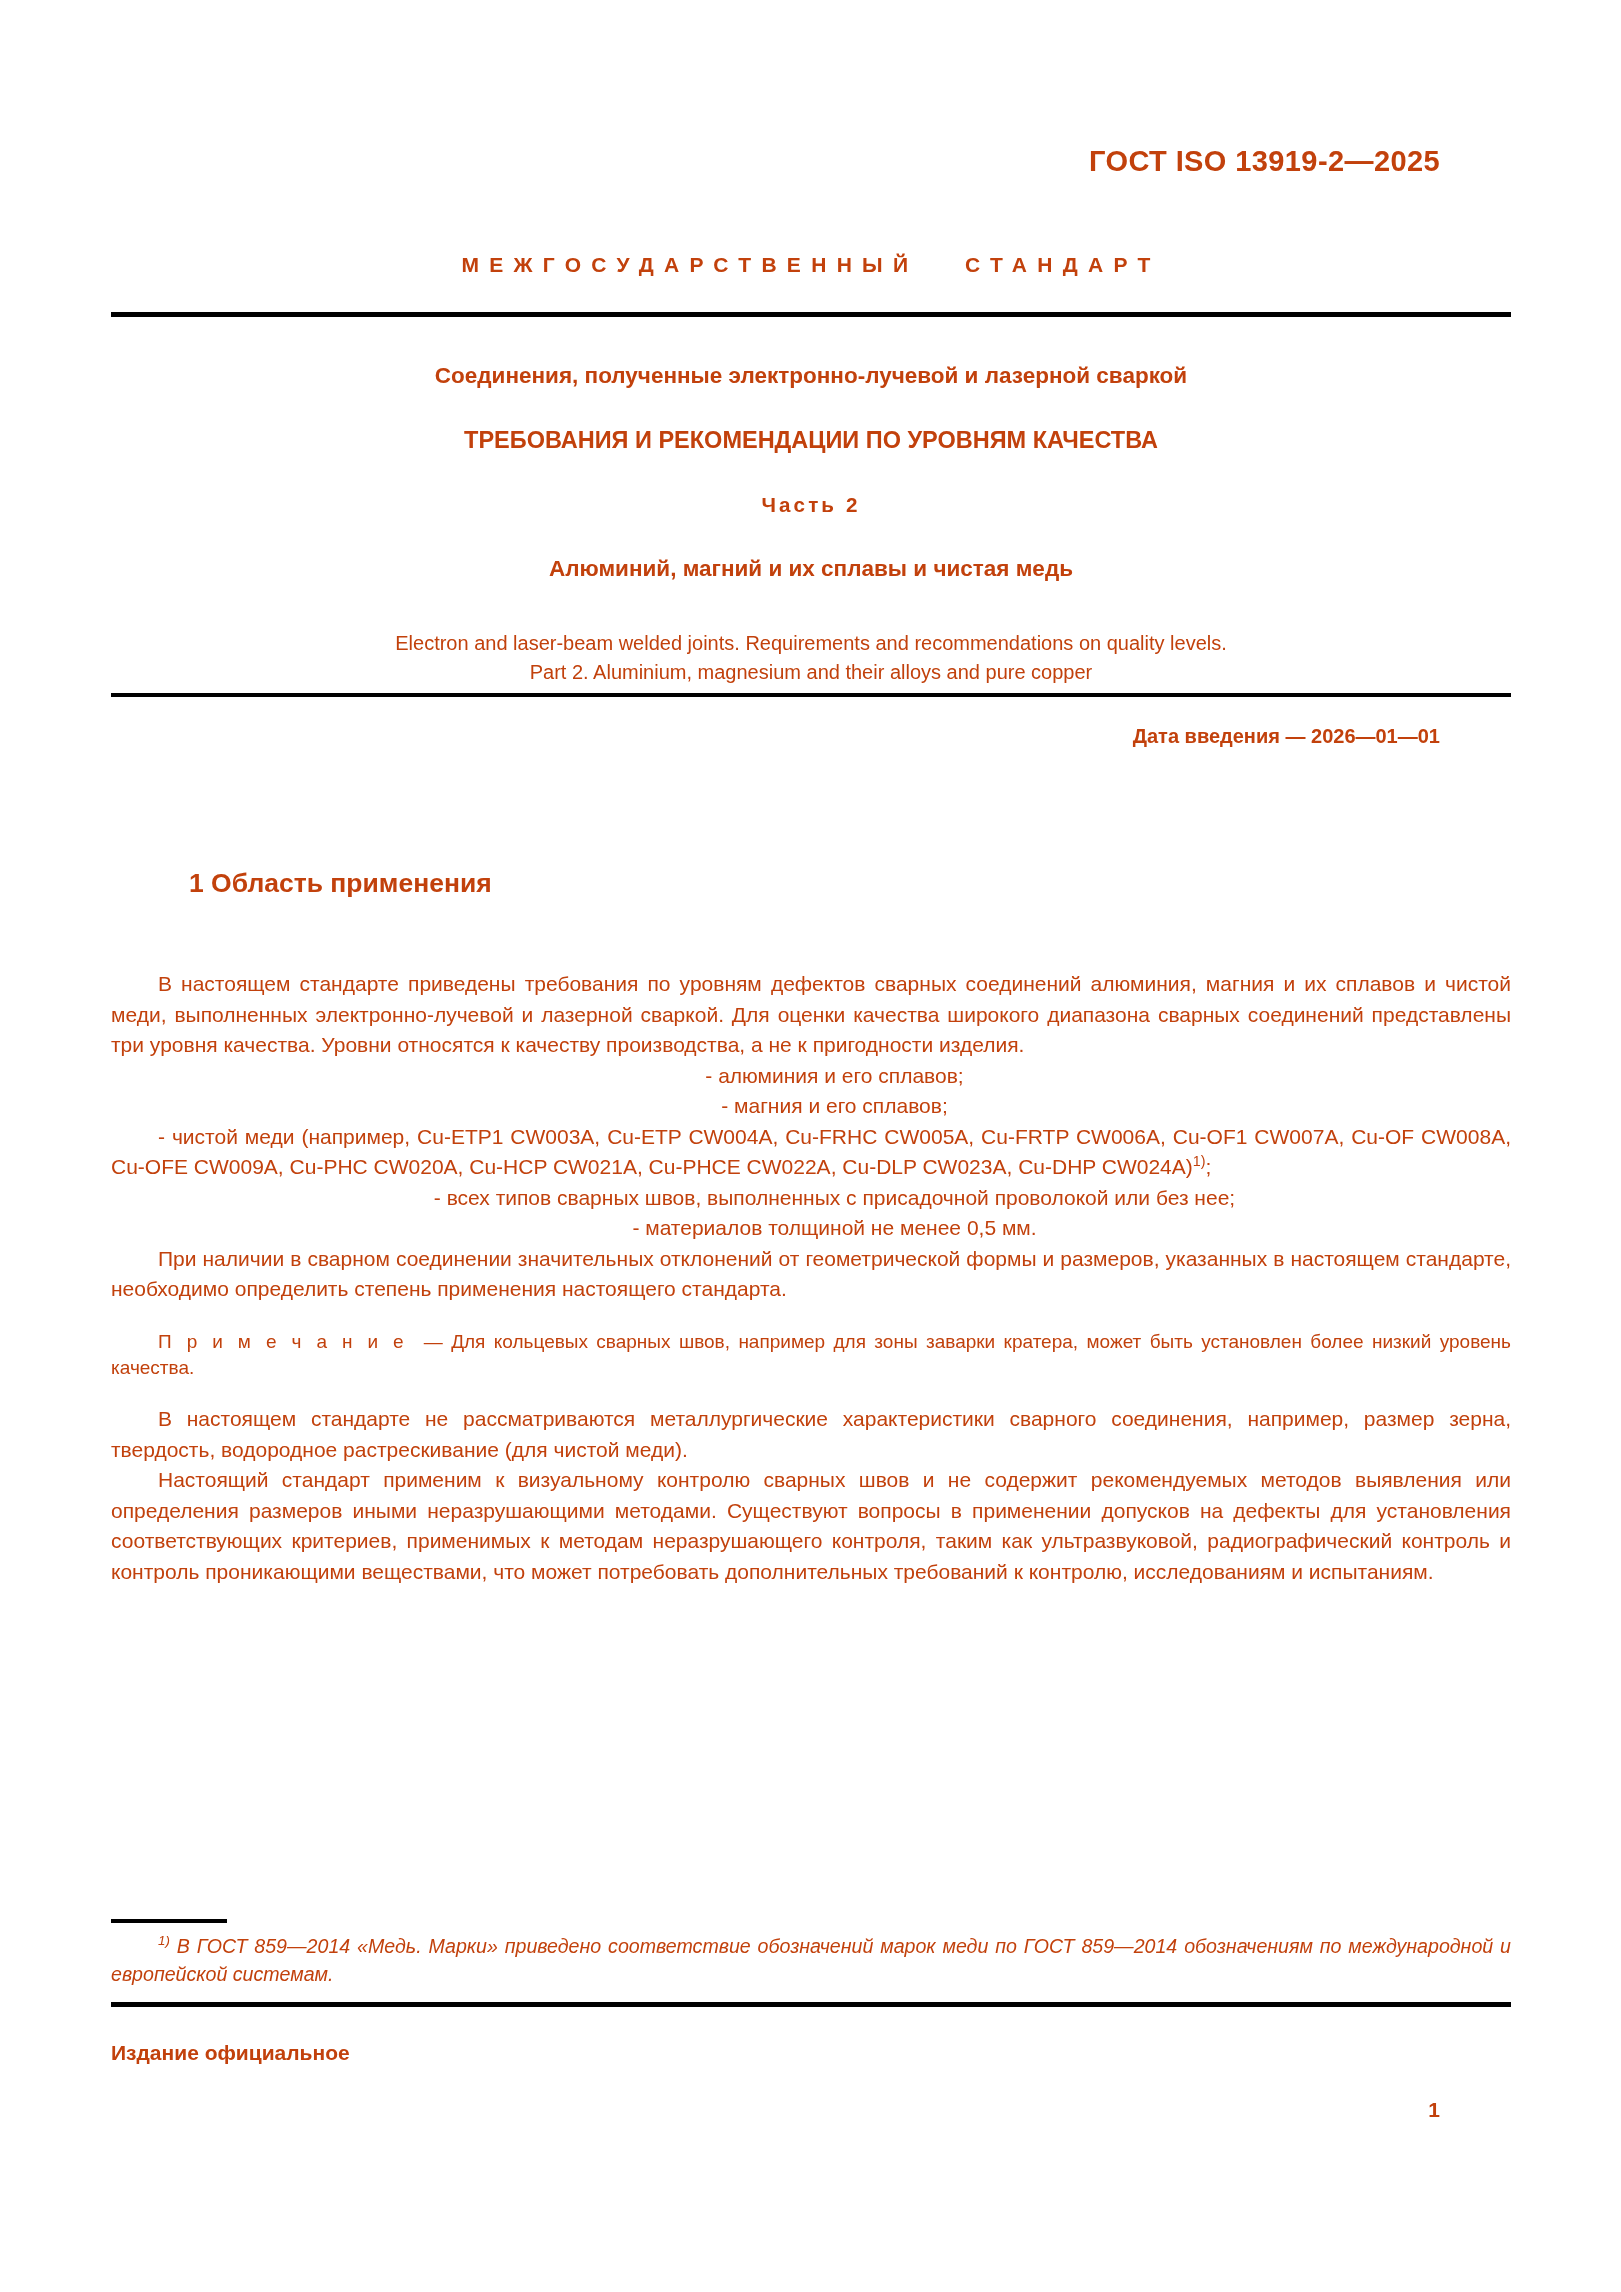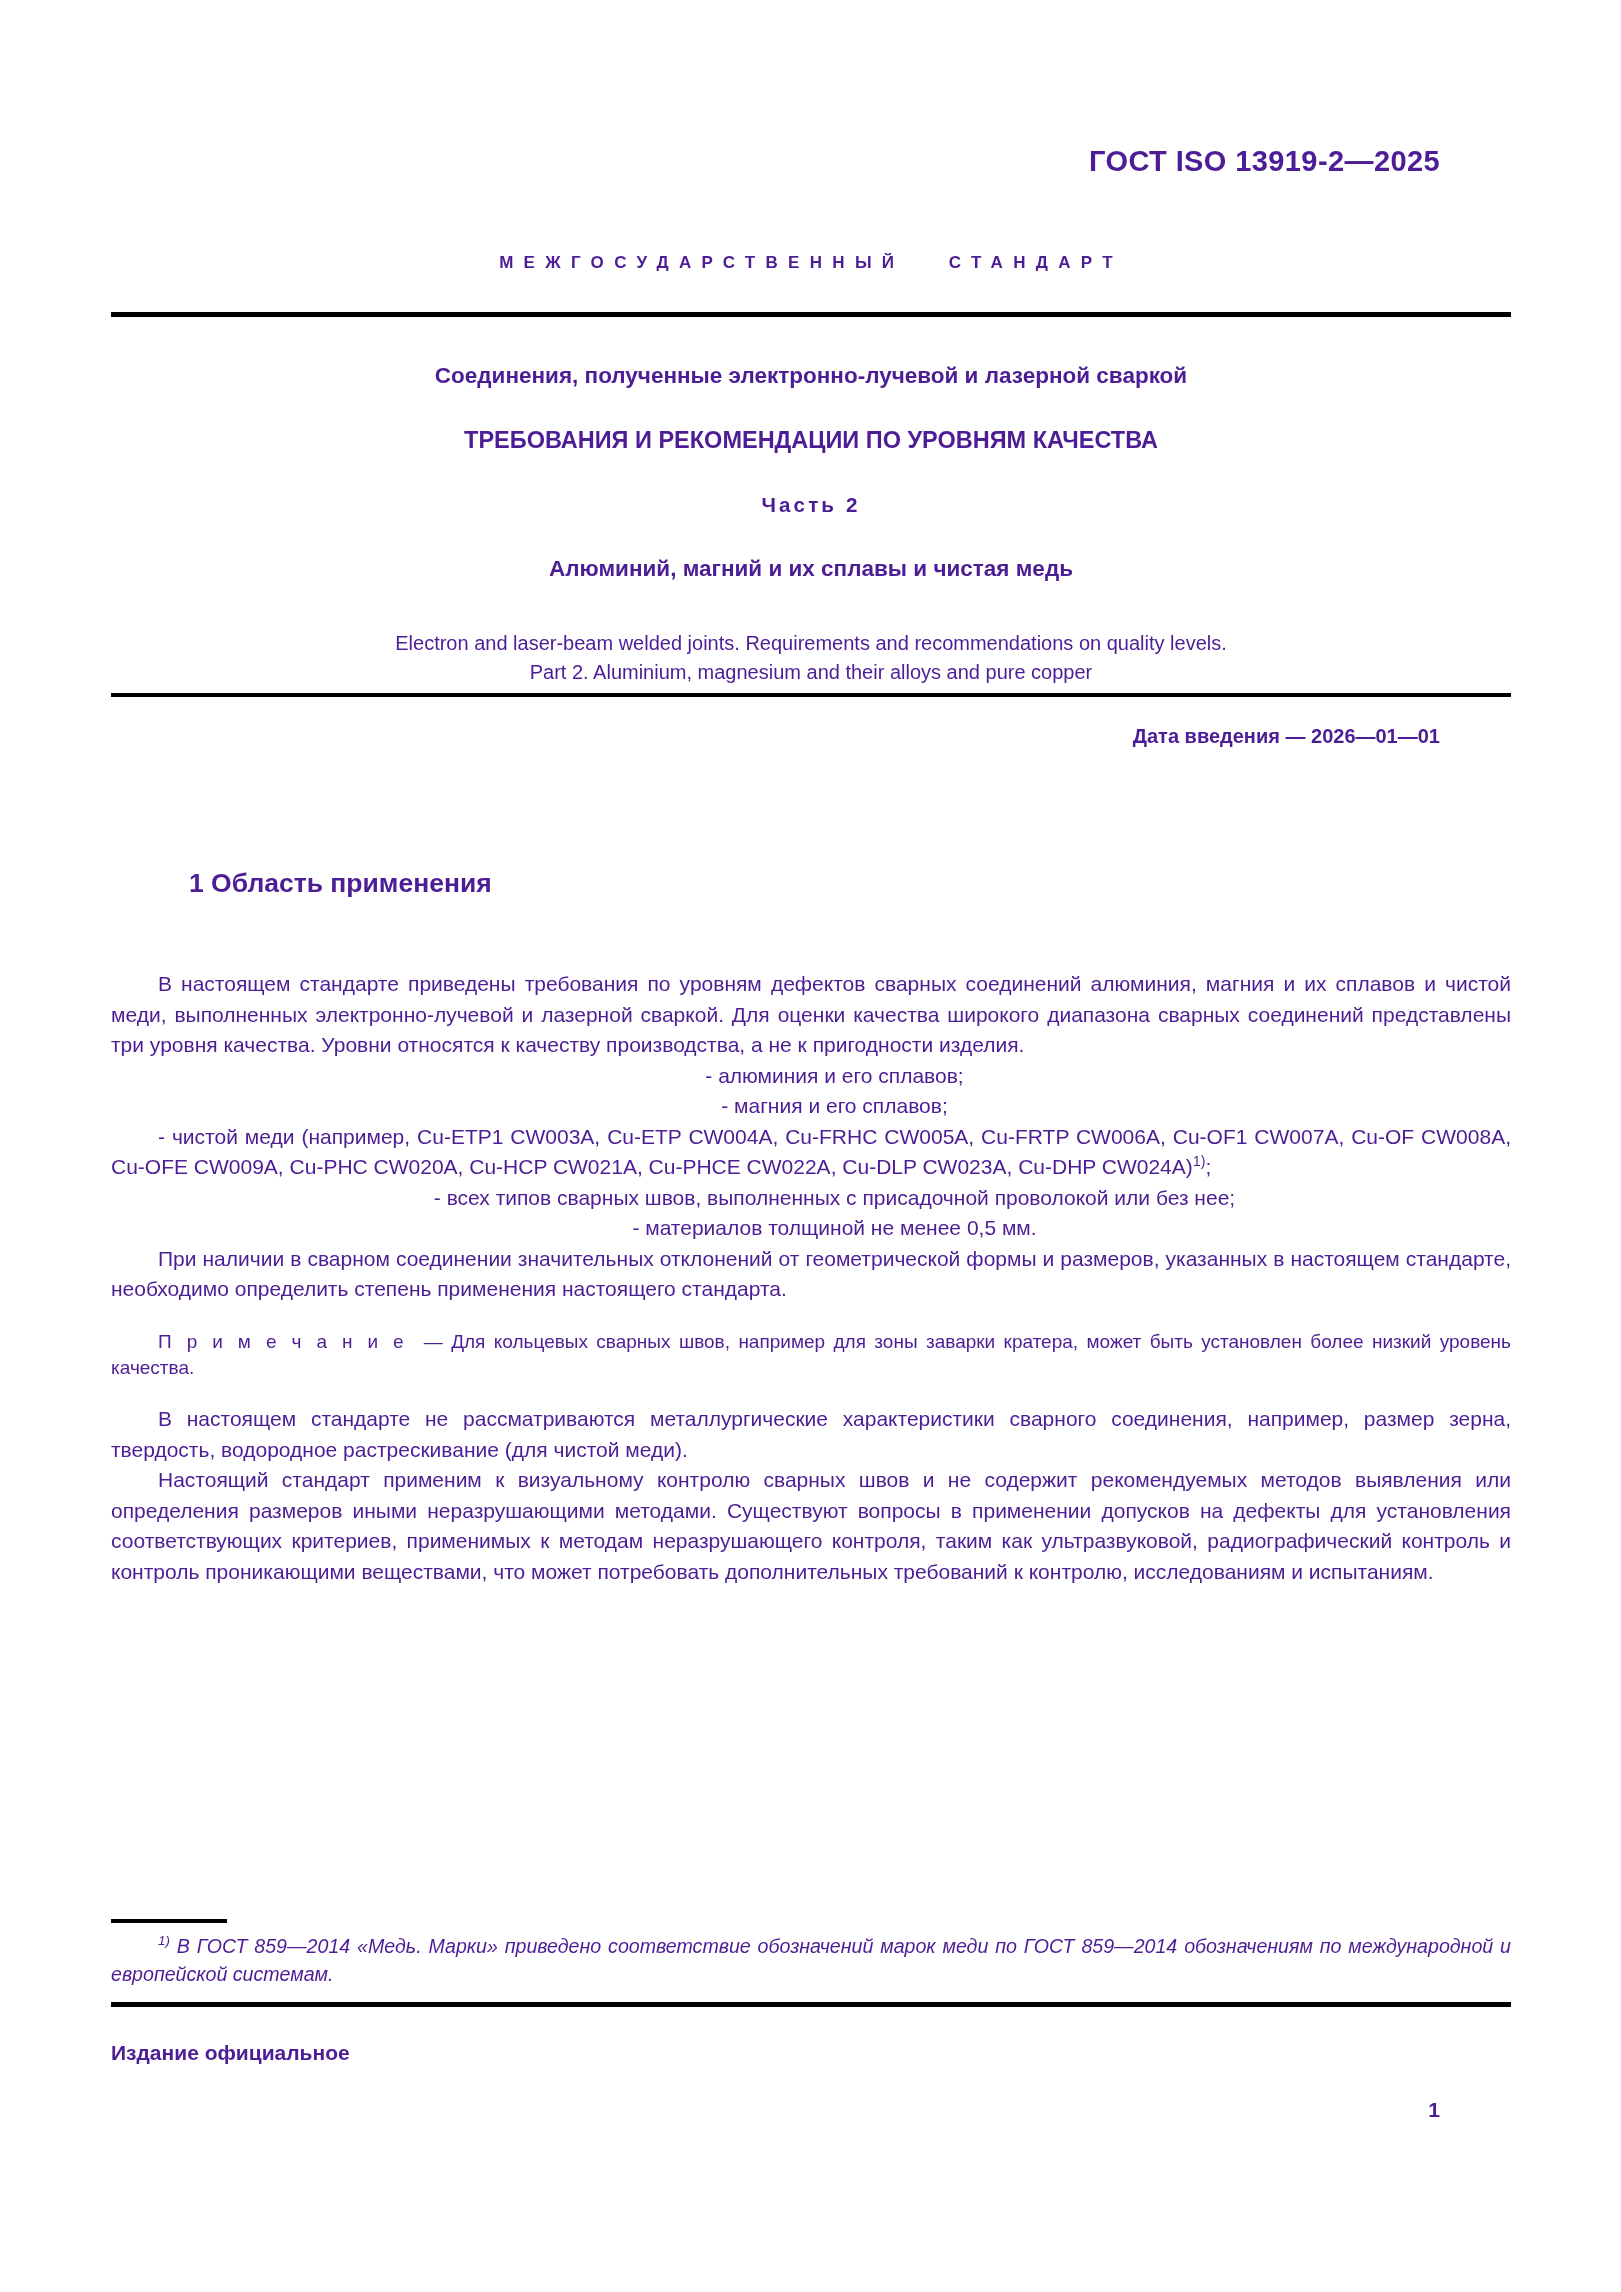--- a/index.html
+++ b/index.html
@@ -8,42 +8,42 @@
     padding: 0;
     background: #ffffff;
   }
   .page {
     position: relative;
     width: 1621px;
     height: 2293px;
     margin: 0 auto;
     background: #ffffff;
     font-family: "Liberation Sans", sans-serif;
-    color: #4c1d95;
+    color: #c2410c;
     box-sizing: border-box;
     overflow: hidden;
   }
 
   
   .doc-number {
     position: absolute;
     top: 145px;
     right: 181px;
     font-size: 29px;
     font-weight: bold;
     letter-spacing: 0.4px;
     white-space: nowrap;
   }
 
   .std-kind {
     position: absolute;
     top: 253px;
     left: 111px;
     width: 1400px;
-    font-size: 17px;
+    font-size: 21px;
     font-weight: bold;
     text-align: center;
     white-space: nowrap;
   }
   .std-kind .w {
     letter-spacing: 10.3px;
   }
   .std-kind .gap {
     display: inline-block;
     width: 35px;

